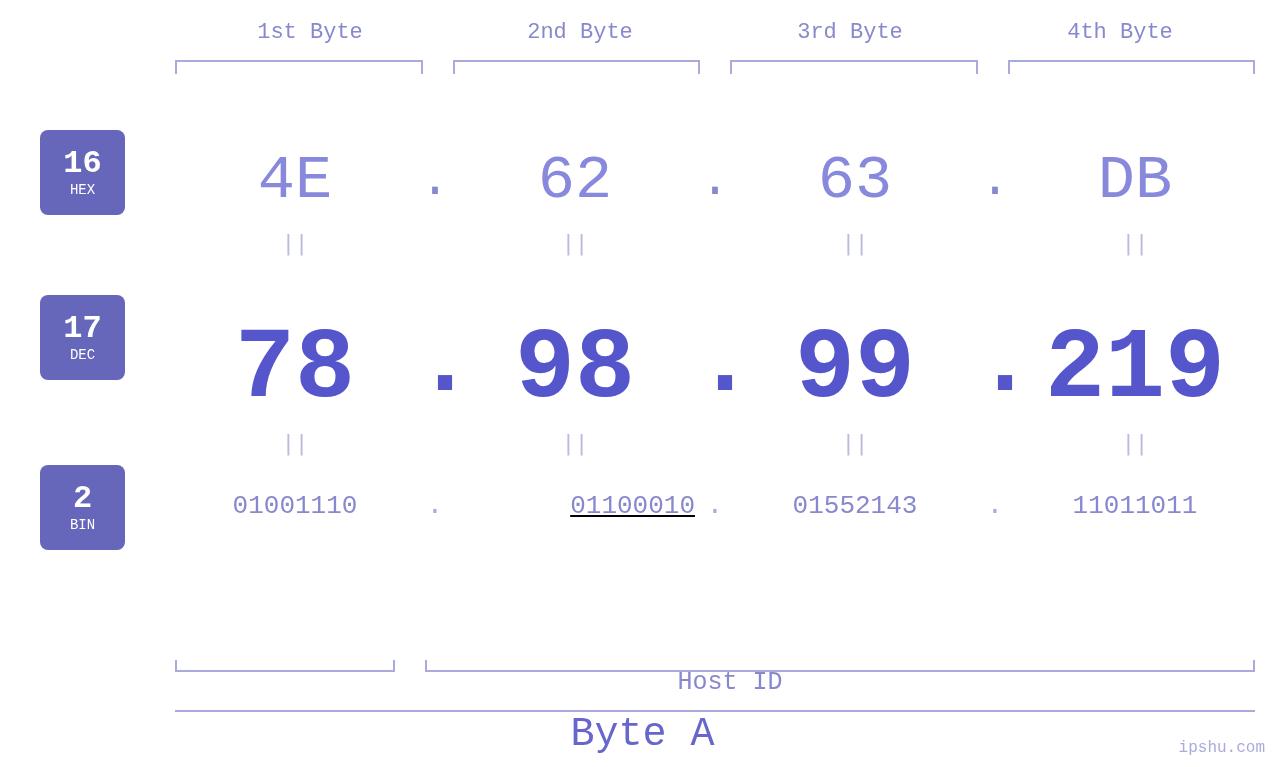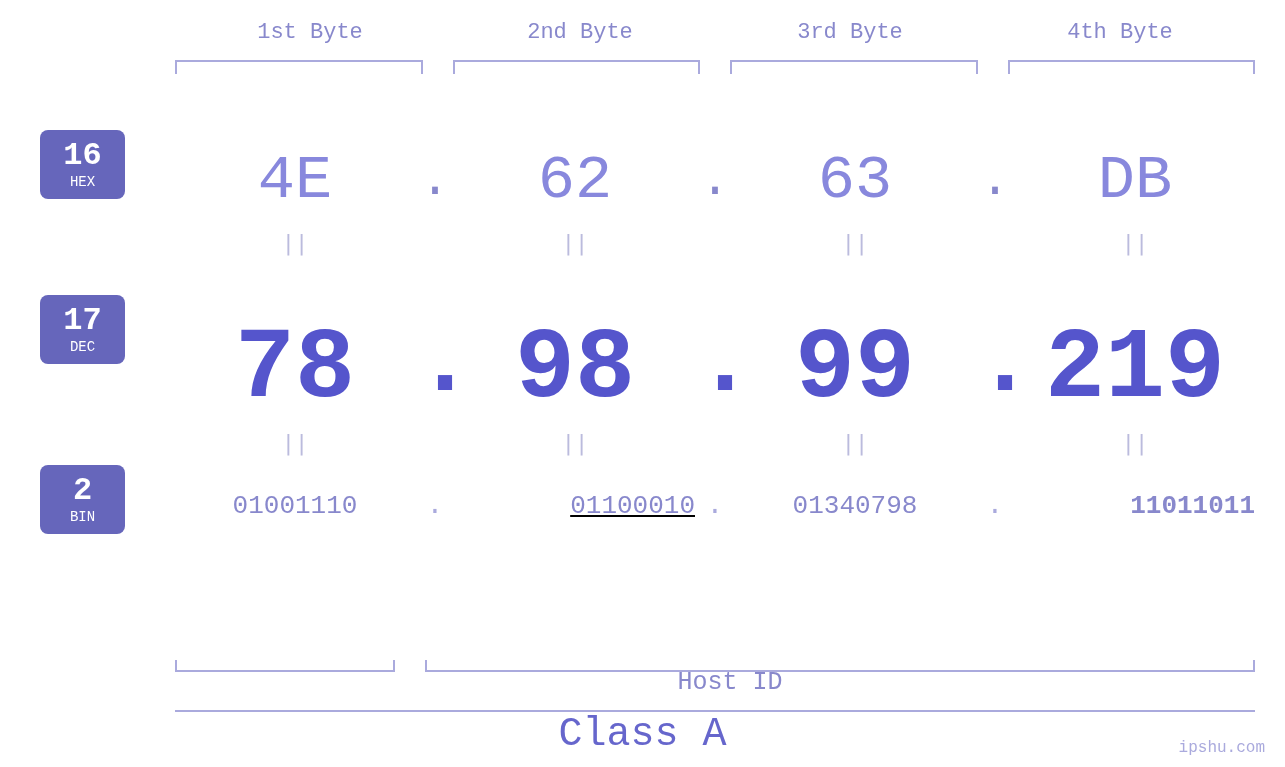--- a/index.html
+++ b/index.html
@@ -16,21 +16,21 @@
     .byte-label {
       color: #8888cc;
       font-size: 22px;
       font-family: 'Courier New', Courier, monospace;
       text-align: center;
       width: 220px;
     }
 
     .badge {
       width: 85px;
-      height: 69px;
+      height: 85px;
       background: #6666bb;
       border-radius: 8px;
       display: flex;
       flex-direction: column;
       align-items: center;
       justify-content: center;
       color: white;
       margin-bottom: 80px;
     }
 
@@ -321,40 +321,40 @@
   <div class="values-row" style="top: 490px;">
     <div class="val-cell" style="flex:1;justify-content:center;">
       <span class="bin-value">01001110</span>
     </div>
     <div class="sep" style="color:#aaaadd;font-size:28px;width:40px;text-align:center;">.</div>
     <div class="val-cell" style="flex:1;justify-content:flex-end;text-decoration:underline;">
       <span class="bin-value">01100010</span>
     </div>
     <div class="sep" style="color:#aaaadd;font-size:28px;width:40px;text-align:center;">.</div>
     <div class="val-cell" style="flex:1;justify-content:center;">
-      <span class="bin-value">01340798</span>
+      <span class="bin-value">01552143</span>
     </div>
     <div class="sep" style="color:#aaaadd;font-size:28px;width:40px;text-align:center;">.</div>
-    <div class="val-cell" style="flex:1;justify-content:flex-end;font-weight:bold;">
+    <div class="val-cell" style="flex:1;justify-content:center;">
       <span class="bin-value">11011011</span>
     </div>
   </div>
 
   <div class="bottom-bracket-container">
     <div class="bb-network"></div>
     <div class="bb-gap"></div>
     <div class="bb-host"></div>
   </div>
 
   <div class="bottom-id-labels">
     <div class="bid-gap"></div>
     <div class="bid-host">Host ID</div>
   </div>
 
   <div class="bottom-full-line"></div>
 
   <div style="position:absolute;bottom:10px;left:0;right:0;text-align:center;">
-    <span class="class-label">Class A</span>
+    <span class="class-label">Byte A</span>
   </div>
 
   <div class="watermark">ipshu.com</div>
 
 </div>
 
 </body></html>

